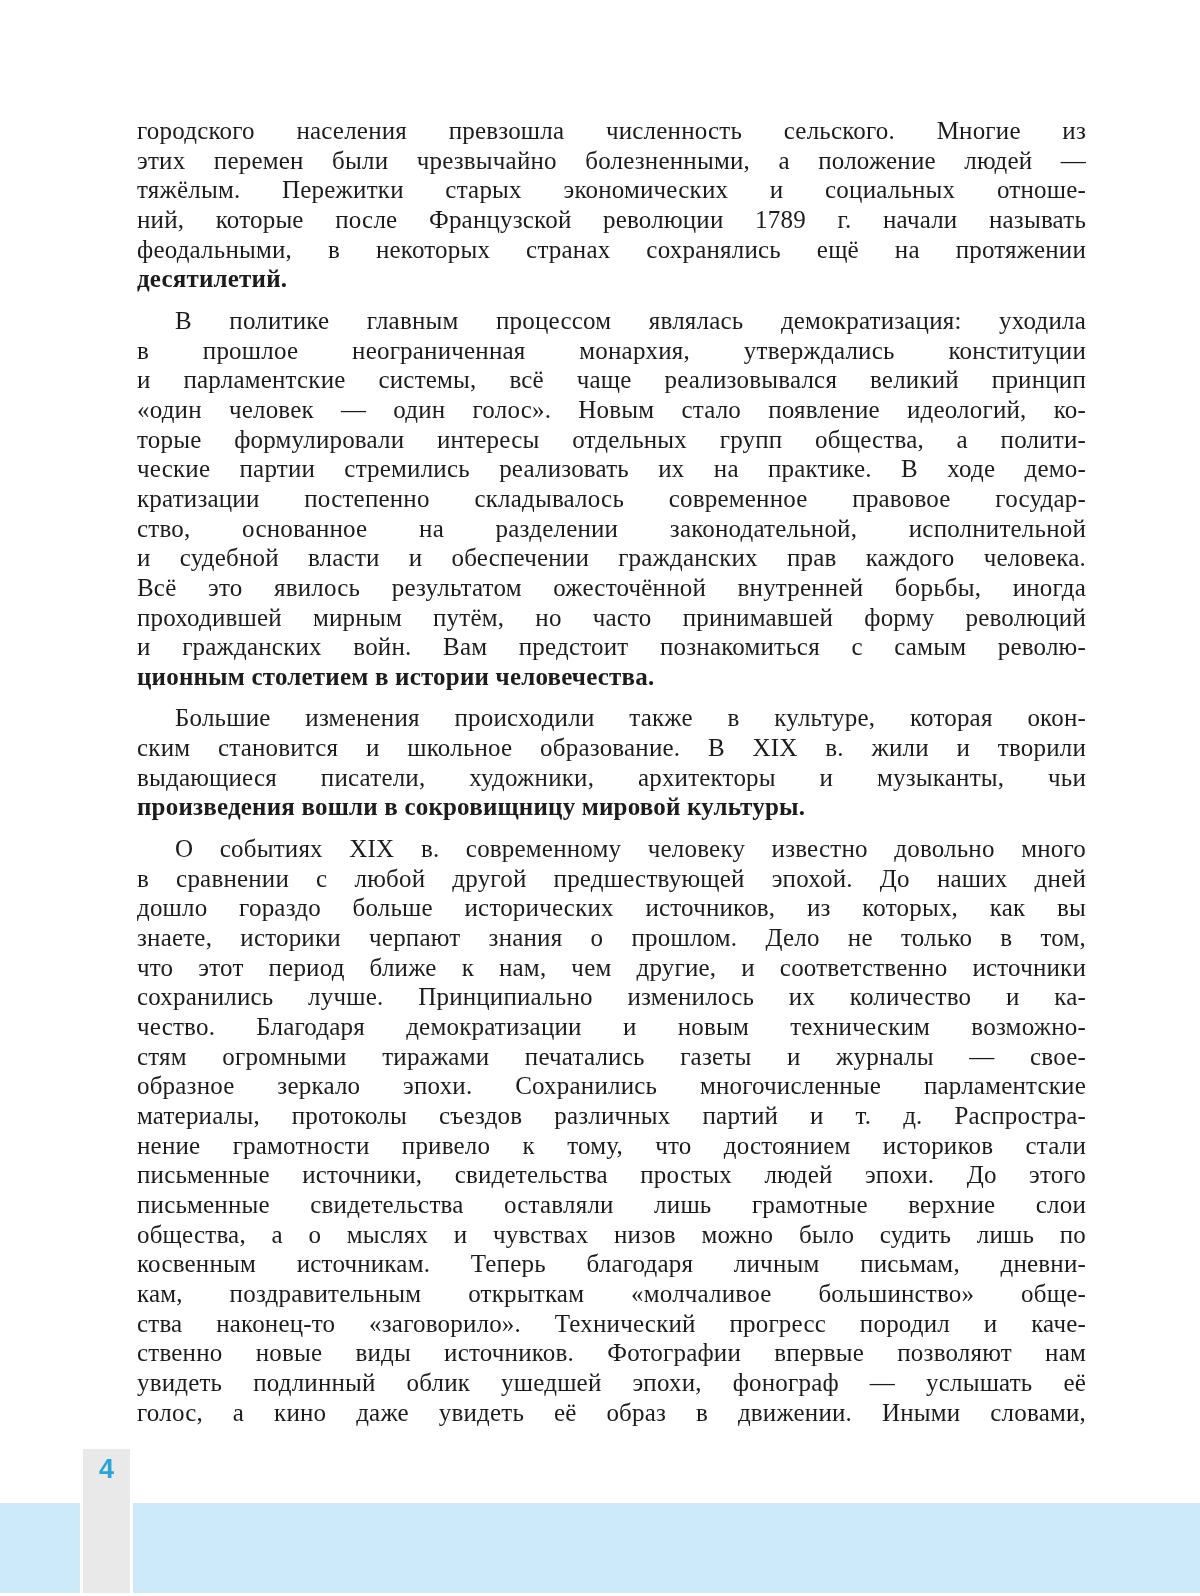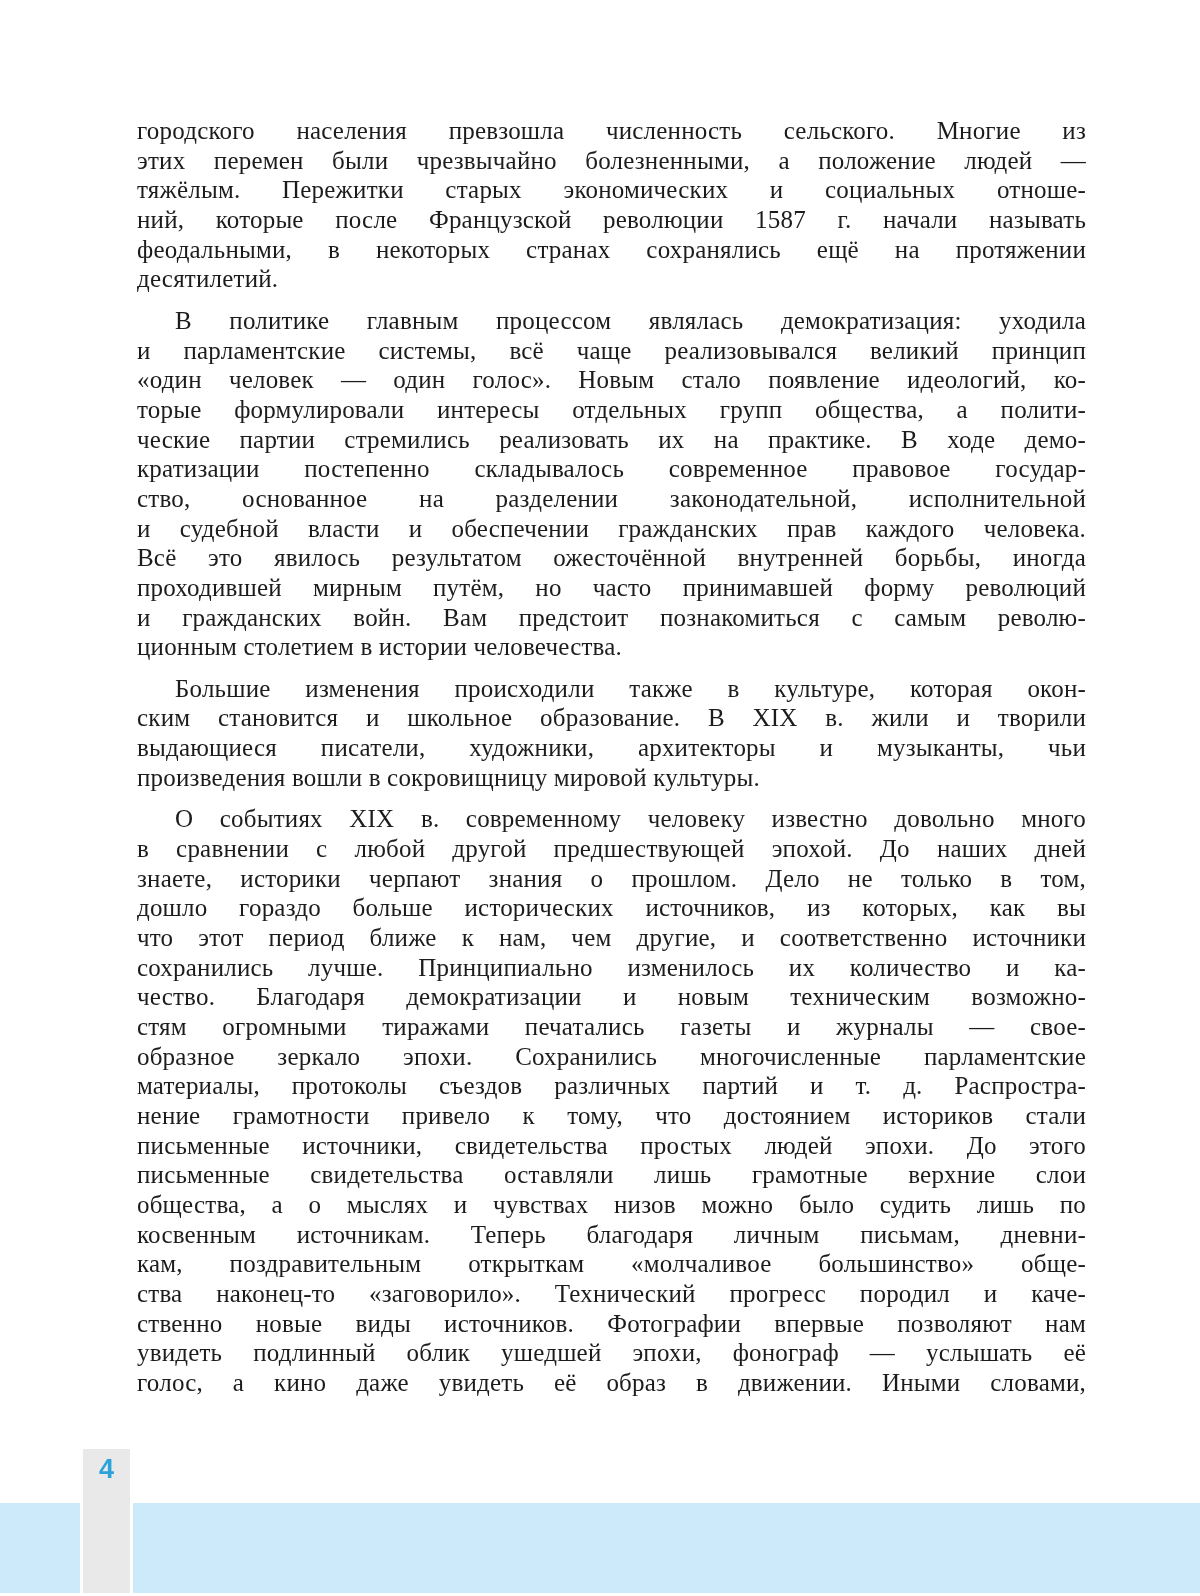--- a/index.html
+++ b/index.html
@@ -32,20 +32,21 @@
     color: var(--text-color);
     letter-spacing: 0.2px;
   }
   .line {
     text-align: justify;
     text-align-last: justify;
     white-space: normal;
   }
   .line.last {
     text-align-last: left;
+    font-weight: bold;
   }
   .line.indent {
     text-indent: 38px;
     margin-top: 12px;
   }
   .footer-band {
     position: absolute;
     left: 0;
     top: 1503px;
     width: 1200px;
@@ -75,43 +76,44 @@
 </style>
 </head>
 <body>
 
 <div class="page">
 
   <div class="text-block">
       <div class="line">городского населения превзошла численность сельского. Многие из</div>
       <div class="line">этих перемен были чрезвычайно болезненными, а положение людей —</div>
       <div class="line">тяжёлым. Пережитки старых экономических и социальных отноше-</div>
-      <div class="line">ний, которые после Французской революции 1587 г. начали называть</div>
+      <div class="line">ний, которые после Французской революции 1789 г. начали называть</div>
       <div class="line">феодальными, в некоторых странах сохранялись ещё на протяжении</div>
       <div class="line last">десятилетий.</div>
       <div class="line indent">В политике главным процессом являлась демократизация: уходила</div>
+      <div class="line">в прошлое неограниченная монархия, утверждались конституции</div>
       <div class="line">и парламентские системы, всё чаще реализовывался великий принцип</div>
       <div class="line">«один человек — один голос». Новым стало появление идеологий, ко-</div>
       <div class="line">торые формулировали интересы отдельных групп общества, а полити-</div>
       <div class="line">ческие партии стремились реализовать их на практике. В ходе демо-</div>
       <div class="line">кратизации постепенно складывалось современное правовое государ-</div>
       <div class="line">ство, основанное на разделении законодательной, исполнительной</div>
       <div class="line">и судебной власти и обеспечении гражданских прав каждого человека.</div>
       <div class="line">Всё это явилось результатом ожесточённой внутренней борьбы, иногда</div>
       <div class="line">проходившей мирным путём, но часто принимавшей форму революций</div>
       <div class="line">и гражданских войн. Вам предстоит познакомиться с самым револю-</div>
       <div class="line last">ционным столетием в истории человечества.</div>
       <div class="line indent">Большие изменения происходили также в культуре, которая окон-</div>
       <div class="line">ским становится и школьное образование. В XIX в. жили и творили</div>
       <div class="line">выдающиеся писатели, художники, архитекторы и музыканты, чьи</div>
       <div class="line last">произведения вошли в сокровищницу мировой культуры.</div>
       <div class="line indent">О событиях XIX в. современному человеку известно довольно много</div>
       <div class="line">в сравнении с любой другой предшествующей эпохой. До наших дней</div>
+      <div class="line">дошло гораздо больше исторических источников, из которых, как вы</div>
       <div class="line">знаете, историки черпают знания о прошлом. Дело не только в том,</div>
-      <div class="line">дошло гораздо больше исторических источников, из которых, как вы</div>
       <div class="line">что этот период ближе к нам, чем другие, и соответственно источники</div>
       <div class="line">сохранились лучше. Принципиально изменилось их количество и ка-</div>
       <div class="line">чество. Благодаря демократизации и новым техническим возможно-</div>
       <div class="line">стям огромными тиражами печатались газеты и журналы — свое-</div>
       <div class="line">образное зеркало эпохи. Сохранились многочисленные парламентские</div>
       <div class="line">материалы, протоколы съездов различных партий и т. д. Распростра-</div>
       <div class="line">нение грамотности привело к тому, что достоянием историков стали</div>
       <div class="line">письменные источники, свидетельства простых людей эпохи. До этого</div>
       <div class="line">письменные свидетельства оставляли лишь грамотные верхние слои</div>
       <div class="line">общества, а о мыслях и чувствах низов можно было судить лишь по</div>

